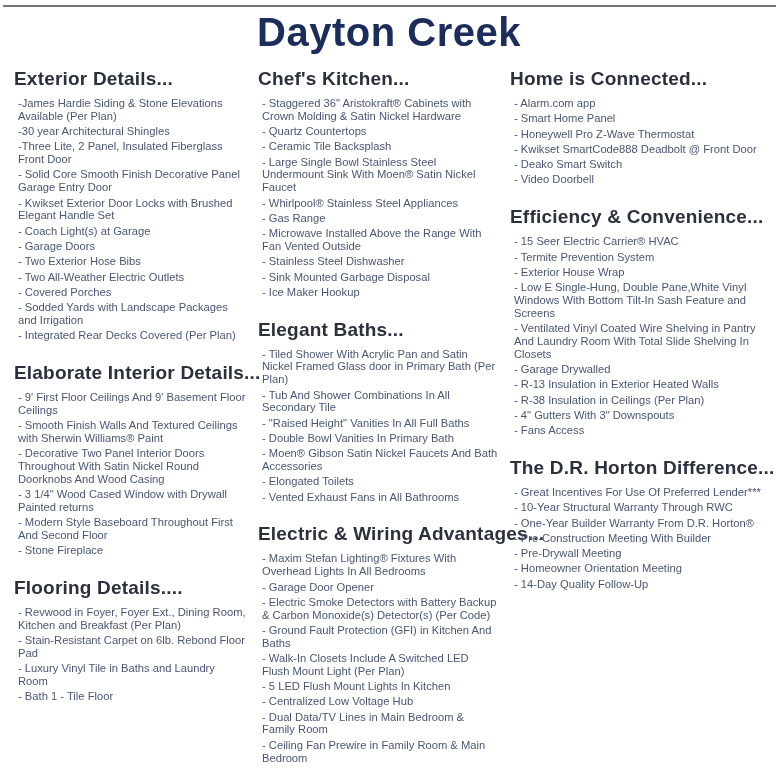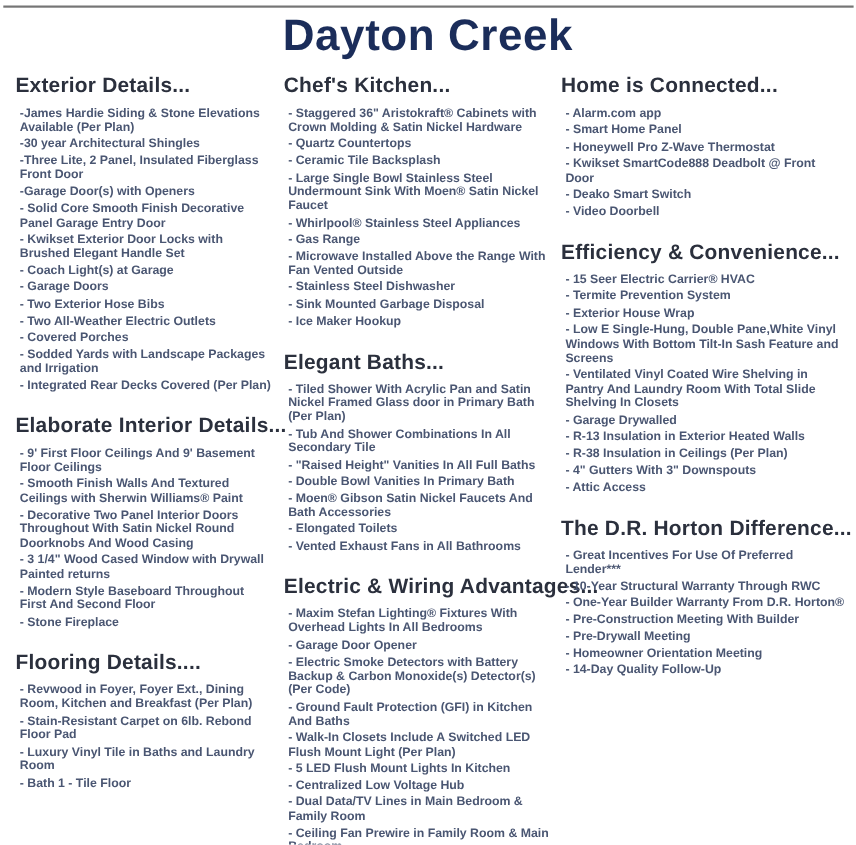--- a/index.html
+++ b/index.html
@@ -42,21 +42,20 @@
     letter-spacing: 0.2px;
     color: #2b303d;
     margin: 20px 0 7px 0;
     white-space: nowrap;
   }
   .col section:first-child h2 { margin-top: 0; }
   .feature-list {
     list-style: none;
     margin: 0;
     padding: 0 0 0 4px;
-    font-weight: bold;
   }
   .feature-list li {
     font-size: 11.2px;
     line-height: 12.8px;
     color: #4a5672;
     margin: 0 0 2.5px 0;
   }
 </style>
 </head>
 <body>
@@ -65,21 +64,20 @@
   <div class="top-rule"></div>
   <h1 class="title">Dayton Creek</h1>
   <div class="cols">
     <div class="col">
         <section>
           <h2>Exterior Details...</h2>
           <ul class="feature-list">
             <li>-James Hardie Siding &amp; Stone Elevations Available (Per Plan)</li>
             <li>-30 year Architectural Shingles</li>
             <li>-Three Lite, 2 Panel, Insulated Fiberglass Front Door</li>
-            <li>-Garage Door(s) with Openers</li>
             <li>- Solid Core Smooth Finish Decorative Panel Garage Entry Door</li>
             <li>- Kwikset Exterior Door Locks with Brushed Elegant Handle Set</li>
             <li>- Coach Light(s) at Garage</li>
             <li>- Garage Doors</li>
             <li>- Two Exterior Hose Bibs</li>
             <li>- Two All-Weather Electric Outlets</li>
             <li>- Covered Porches</li>
             <li>- Sodded Yards with Landscape Packages and Irrigation</li>
             <li>- Integrated Rear Decks Covered (Per Plan)</li>
           </ul>
@@ -165,21 +163,21 @@
           <ul class="feature-list">
             <li>- 15 Seer Electric Carrier® HVAC</li>
             <li>- Termite Prevention System</li>
             <li>- Exterior House Wrap</li>
             <li>- Low E Single-Hung, Double Pane,White Vinyl Windows With Bottom Tilt-In Sash Feature and Screens</li>
             <li>- Ventilated Vinyl Coated Wire Shelving in Pantry And Laundry Room With Total Slide Shelving In Closets</li>
             <li>- Garage Drywalled</li>
             <li>- R-13 Insulation in Exterior Heated Walls</li>
             <li>- R-38 Insulation in Ceilings (Per Plan)</li>
             <li>- 4" Gutters With 3" Downspouts</li>
-            <li>- Attic Access</li>
+            <li>- Fans Access</li>
           </ul>
         </section>
         <section>
           <h2>The D.R. Horton Difference...</h2>
           <ul class="feature-list">
             <li>- Great Incentives For Use Of Preferred Lender***</li>
             <li>- 10-Year Structural Warranty Through RWC</li>
             <li>- One-Year Builder Warranty From D.R. Horton®</li>
             <li>- Pre-Construction Meeting With Builder</li>
             <li>- Pre-Drywall Meeting</li>

